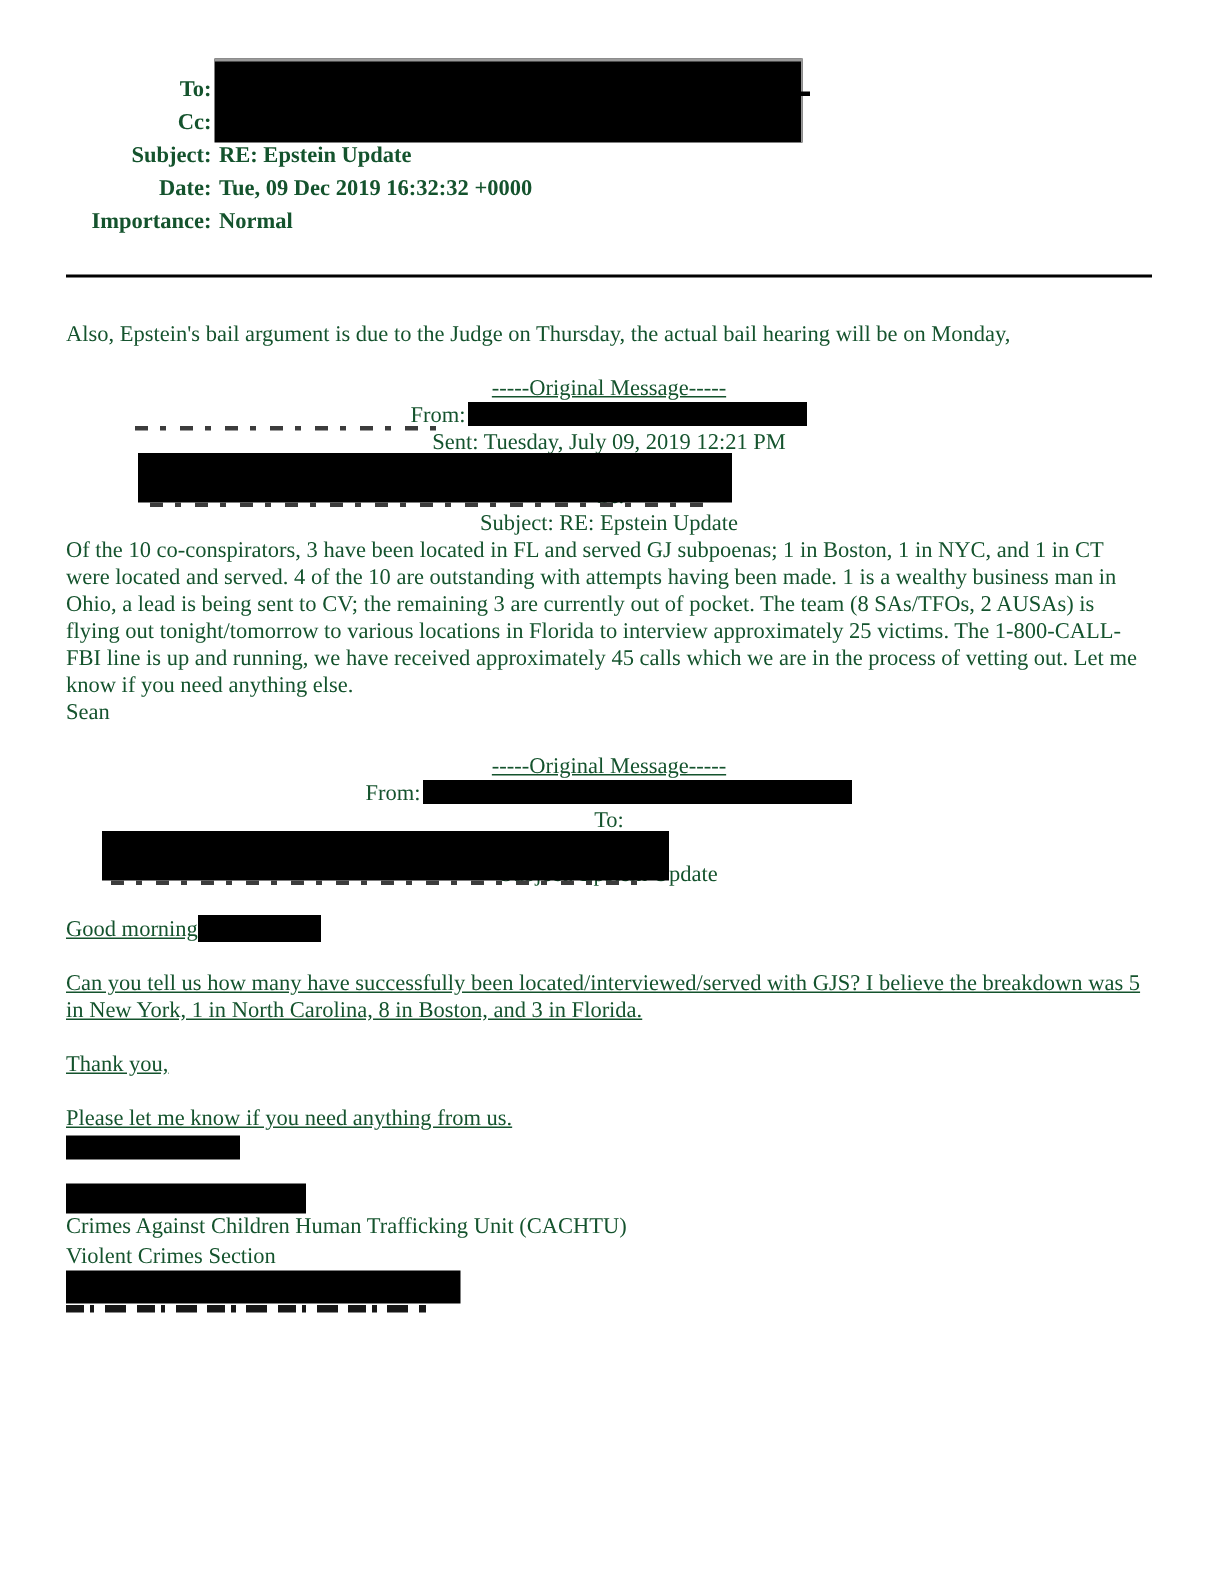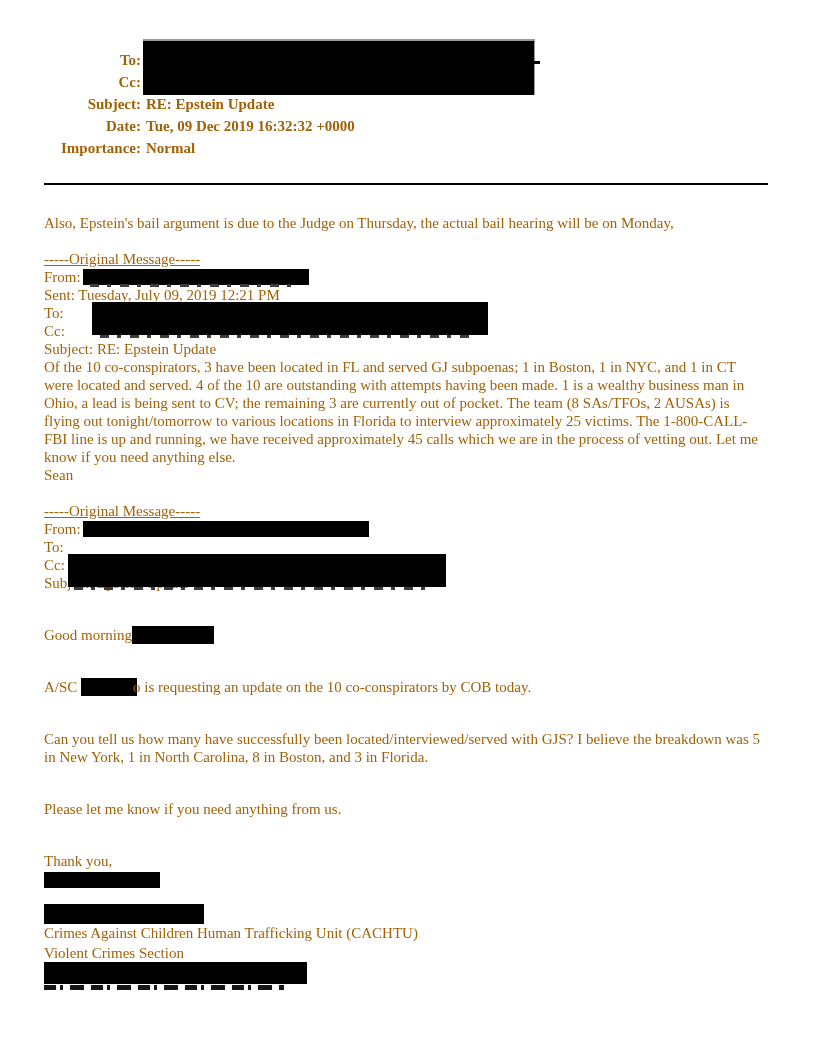--- a/index.html
+++ b/index.html
@@ -6,21 +6,21 @@
   html, body { background: #e8e8e8; }
   .page {
     position: relative;
     width: 816px;
     height: 1056px;
     margin: 0 auto;
     background: #ffffff;
     font-family: "Liberation Serif", serif;
     font-size: 15px;
     line-height: 18px;
-    color: #a16207;
+    color: #14532d;
     overflow: hidden;
   }
   .content { padding: 0 48px 0 44px; }
 
   
   .hdr { margin-top: 49px; }
   .hdr-row { line-height: 22px; white-space: nowrap; }
   .hdr-label {
     display: inline-block;
     width: 97px;
@@ -59,25 +59,25 @@
     height: 3px;
     background: repeating-linear-gradient(90deg, #3c3c3c 0 9px, transparent 9px 17px, #3c3c3c 17px 21px, transparent 21px 30px);
   }
   .peek-strong {
     height: 5px;
     background: repeating-linear-gradient(90deg, #161616 0 12px, transparent 12px 16px, #161616 16px 19px, transparent 19px 26px, #161616 26px 40px, transparent 40px 47px);
   }
 
   
   .intro { margin-top: 29px; }
-  .om { position: relative; margin-top: 18px; }
+  .om { position: relative; margin-top: 18px; text-align: center; }
   .om-line { height: 18px; white-space: nowrap; }
   .om-sep { text-decoration: underline; }
   .body-para { }
-  .para { margin-top: 34px; }
+  .para { margin-top: 18px; text-decoration: underline; }
   .sig-line { height: 18px; }
 </style>
 </head>
 <body>
 
 <div class="page">
 
   <div class="redact-abs hdr-redact"></div>
   <div class="hdr-redact-tick"></div>
 
@@ -134,30 +134,26 @@
       <div class="om-line">Cc:</div>
       <div class="om-line">Subject: Epstein Update</div>
       <div class="redact-abs" style="left:24px;top:52px;width:378px;height:33px;"></div>
       <div class="peek" style="left:30px;top:85px;width:360px;"></div>
     </div>
 
     <p class="para">
       <span>Good morning</span><span class="redact-inline" style="width:82px;height:18px;vertical-align:-4px;"></span>
     </p>
 
-    <p class="para">
-      <span>A/SC</span>
-      <span class="redact-inline" style="width:56px;height:18px;vertical-align:-4px;"></span><span style="margin-left:-4px;">o</span><span> is requesting an update on the 10 co-conspirators by COB today.</span>
-    </p>
 
     <p class="para">Can you tell us how many have successfully been located/interviewed/served with GJS? I believe the breakdown was 5 in New York, 1 in North Carolina, 8 in Boston, and 3 in Florida.</p>
 
+    <p class="para">Thank you,</p>
+
     <p class="para">Please let me know if you need anything from us.</p>
-
-    <p class="para">Thank you,</p>
 
     <div class="redact" style="width:116px;height:16px;margin-top:2px;"></div>
     <div class="redact" style="width:160px;height:20px;margin-top:16px;"></div>
     <div class="sig-line">Crimes Against Children Human Trafficking Unit (CACHTU)</div>
     <div class="sig-line" style="margin-top:2px;">Violent Crimes Section</div>
     <div style="position:relative;">
       <div class="redact" style="width:263px;height:22px;"></div>
       <div class="peek peek-strong" style="position:static;margin-top:1px;width:240px;"></div>
     </div>
 

